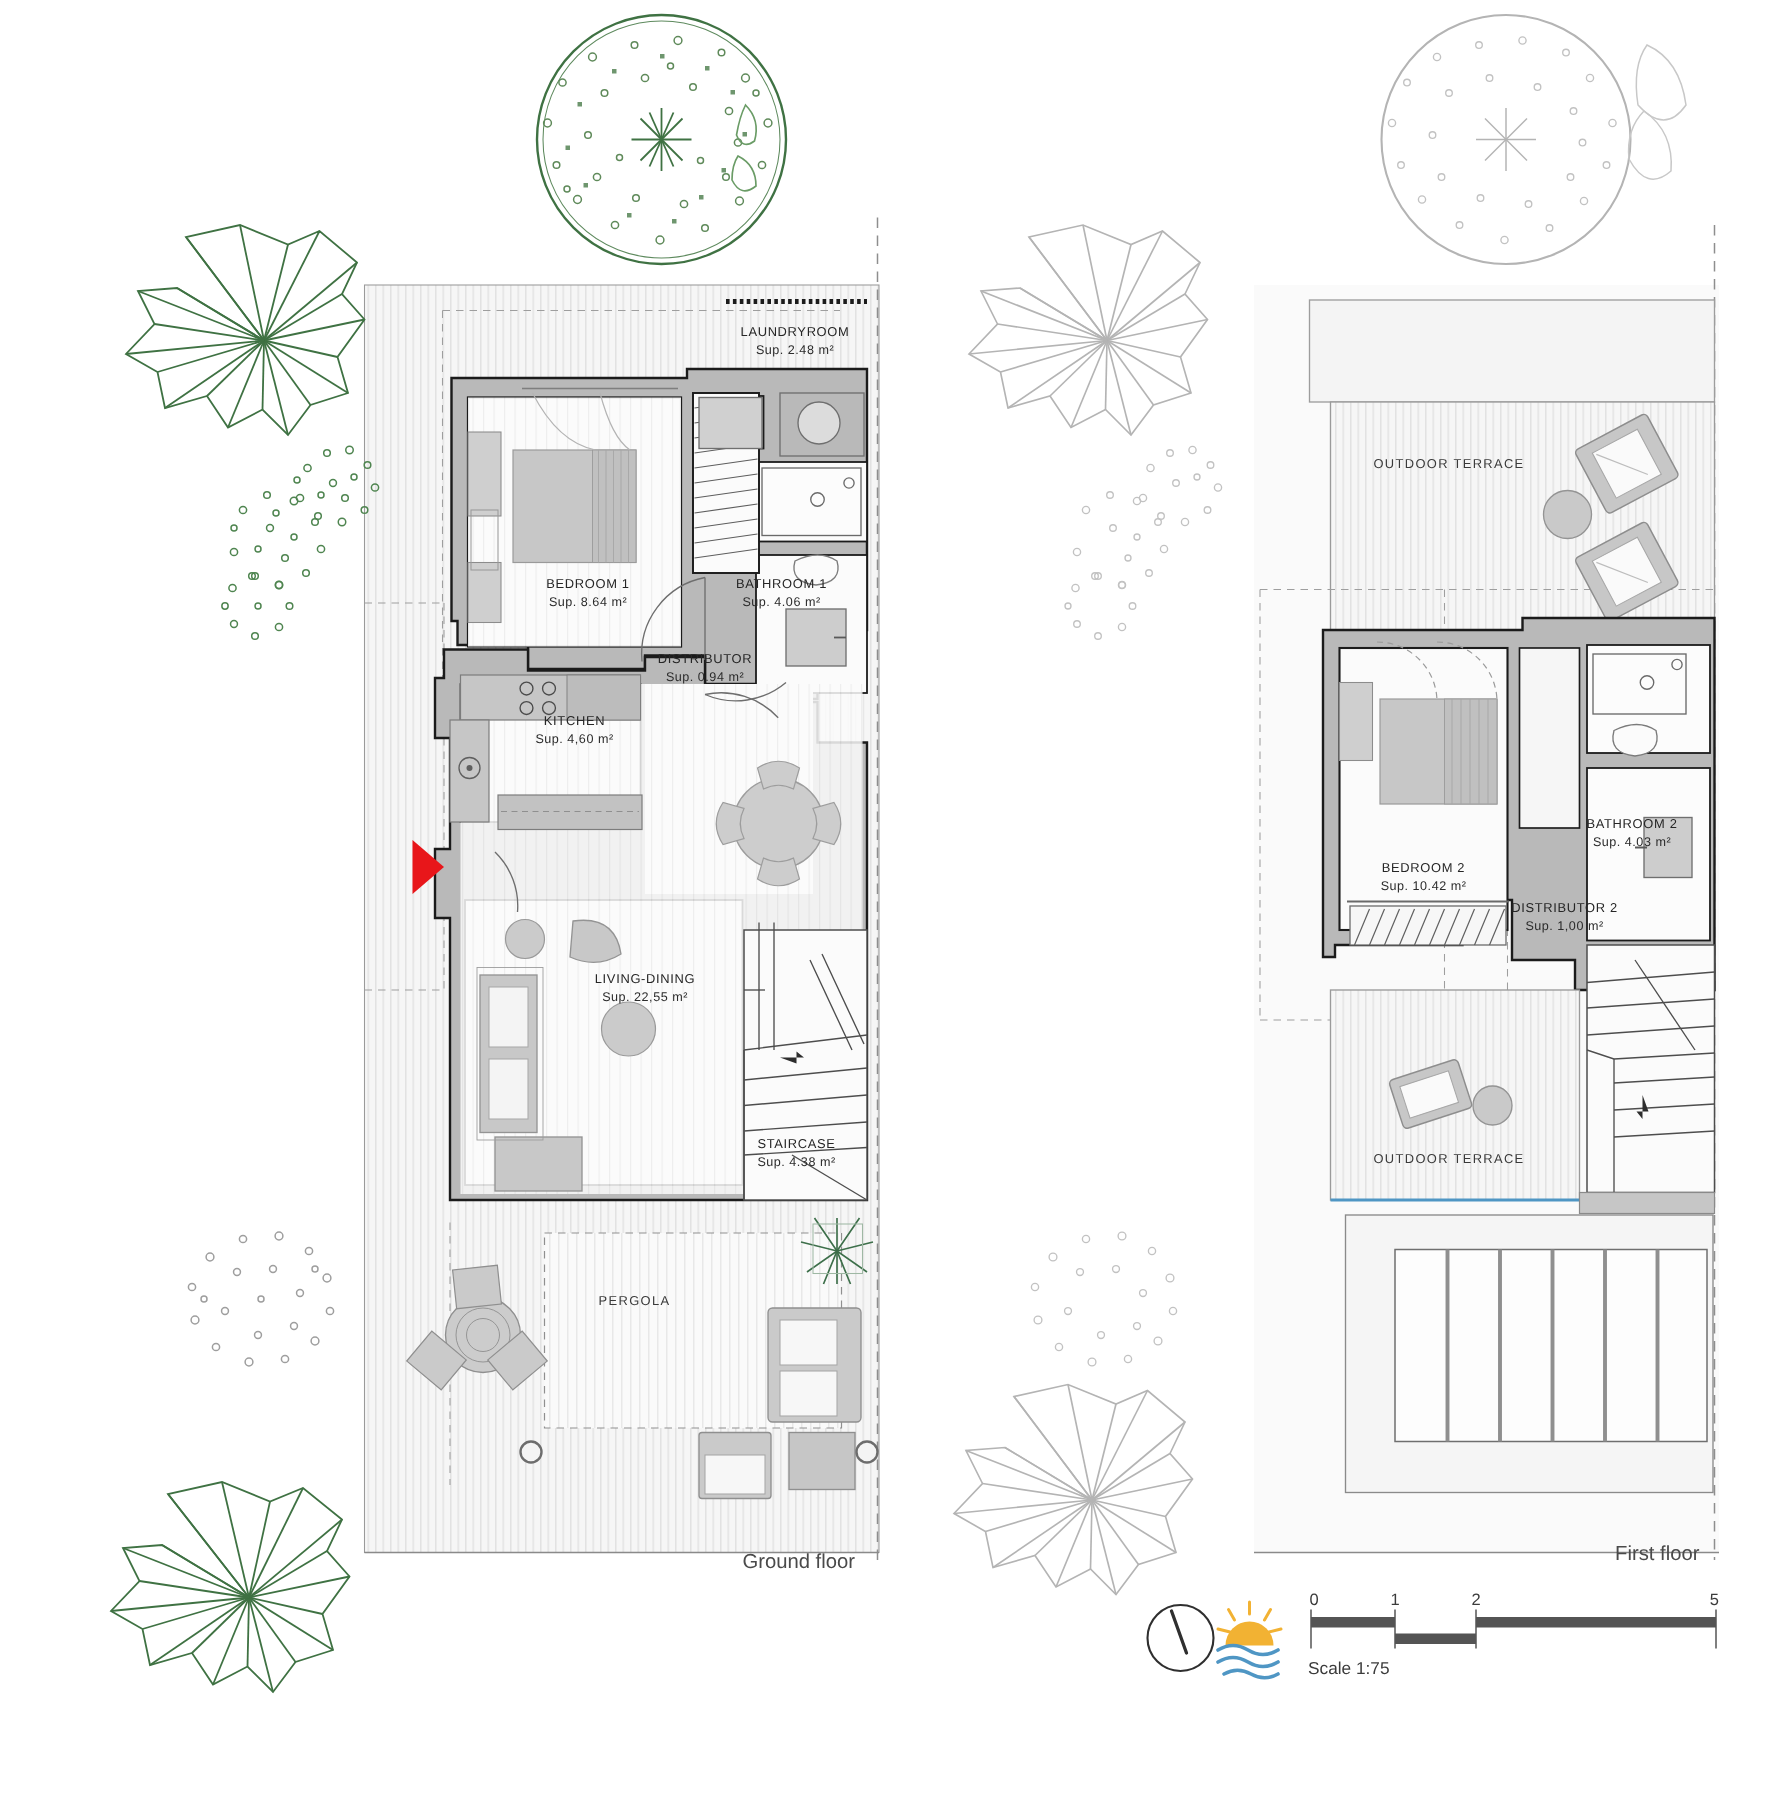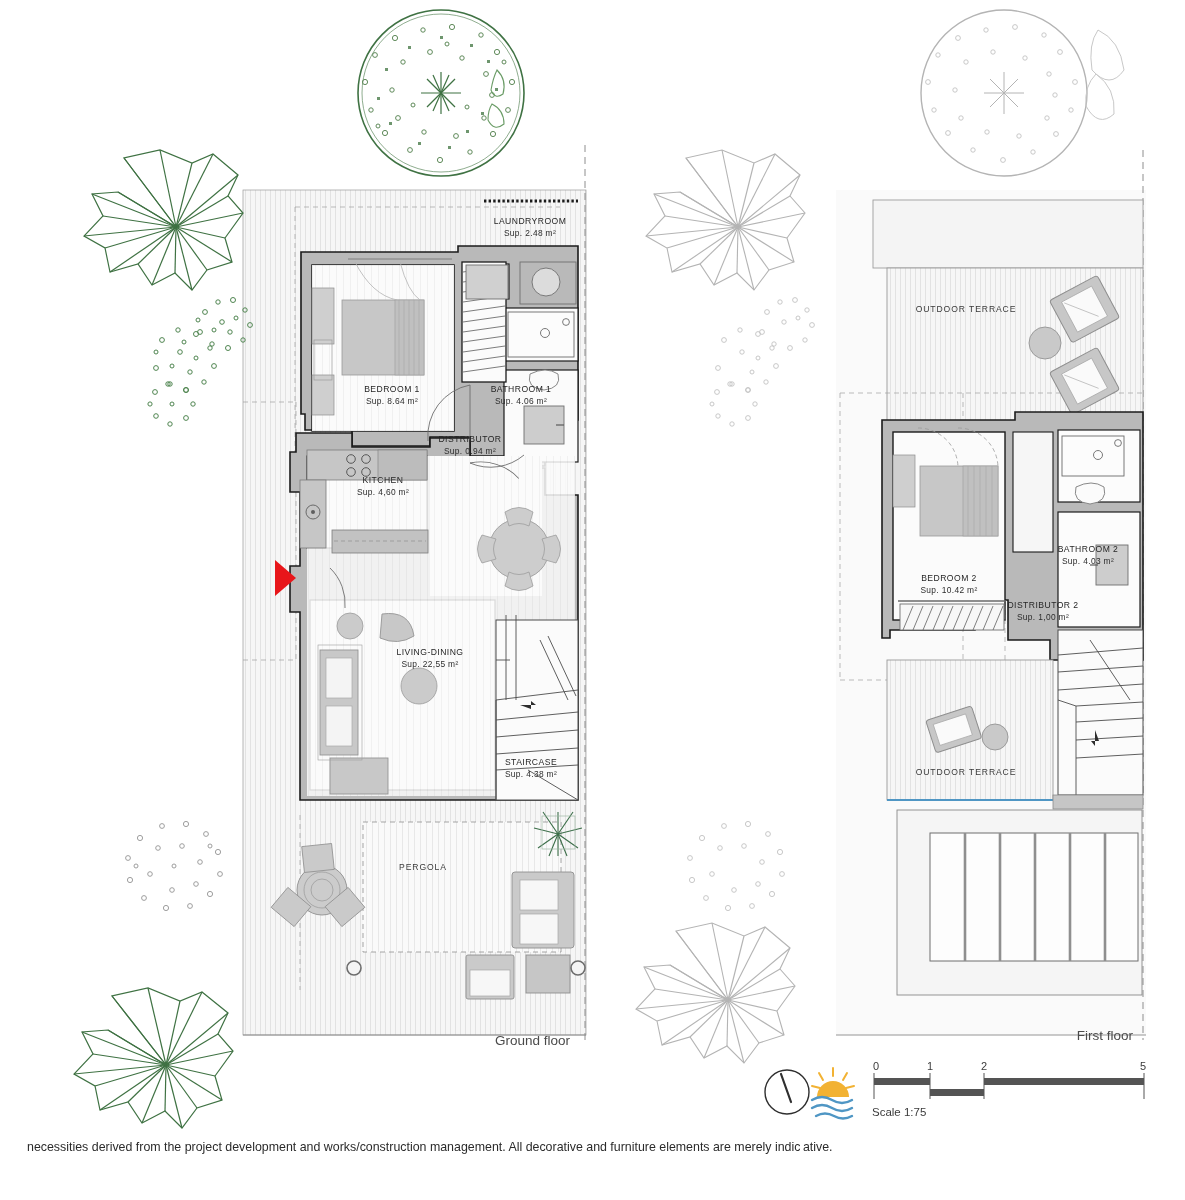--- a/index.html
+++ b/index.html
@@ -789,16 +789,15 @@
     <rect x="874" y="1078" width="56" height="7" fill="#545454"></rect>
     <rect x="930" y="1089" width="54" height="7" fill="#545454"></rect>
     <rect x="984" y="1078" width="160" height="7" fill="#545454"></rect>
 
     <text class="scale-cap" x="872" y="1116" text-anchor="start">Scale 1:75</text>
   </g>
 
 </svg>
 
 <div class="disclaimer">
-  <span>necessities derived from the project development and works/construction management. All decorative and furniture elements are merely indic ative.</span>
 </div>
 
 </div>
 
 </body></html>

